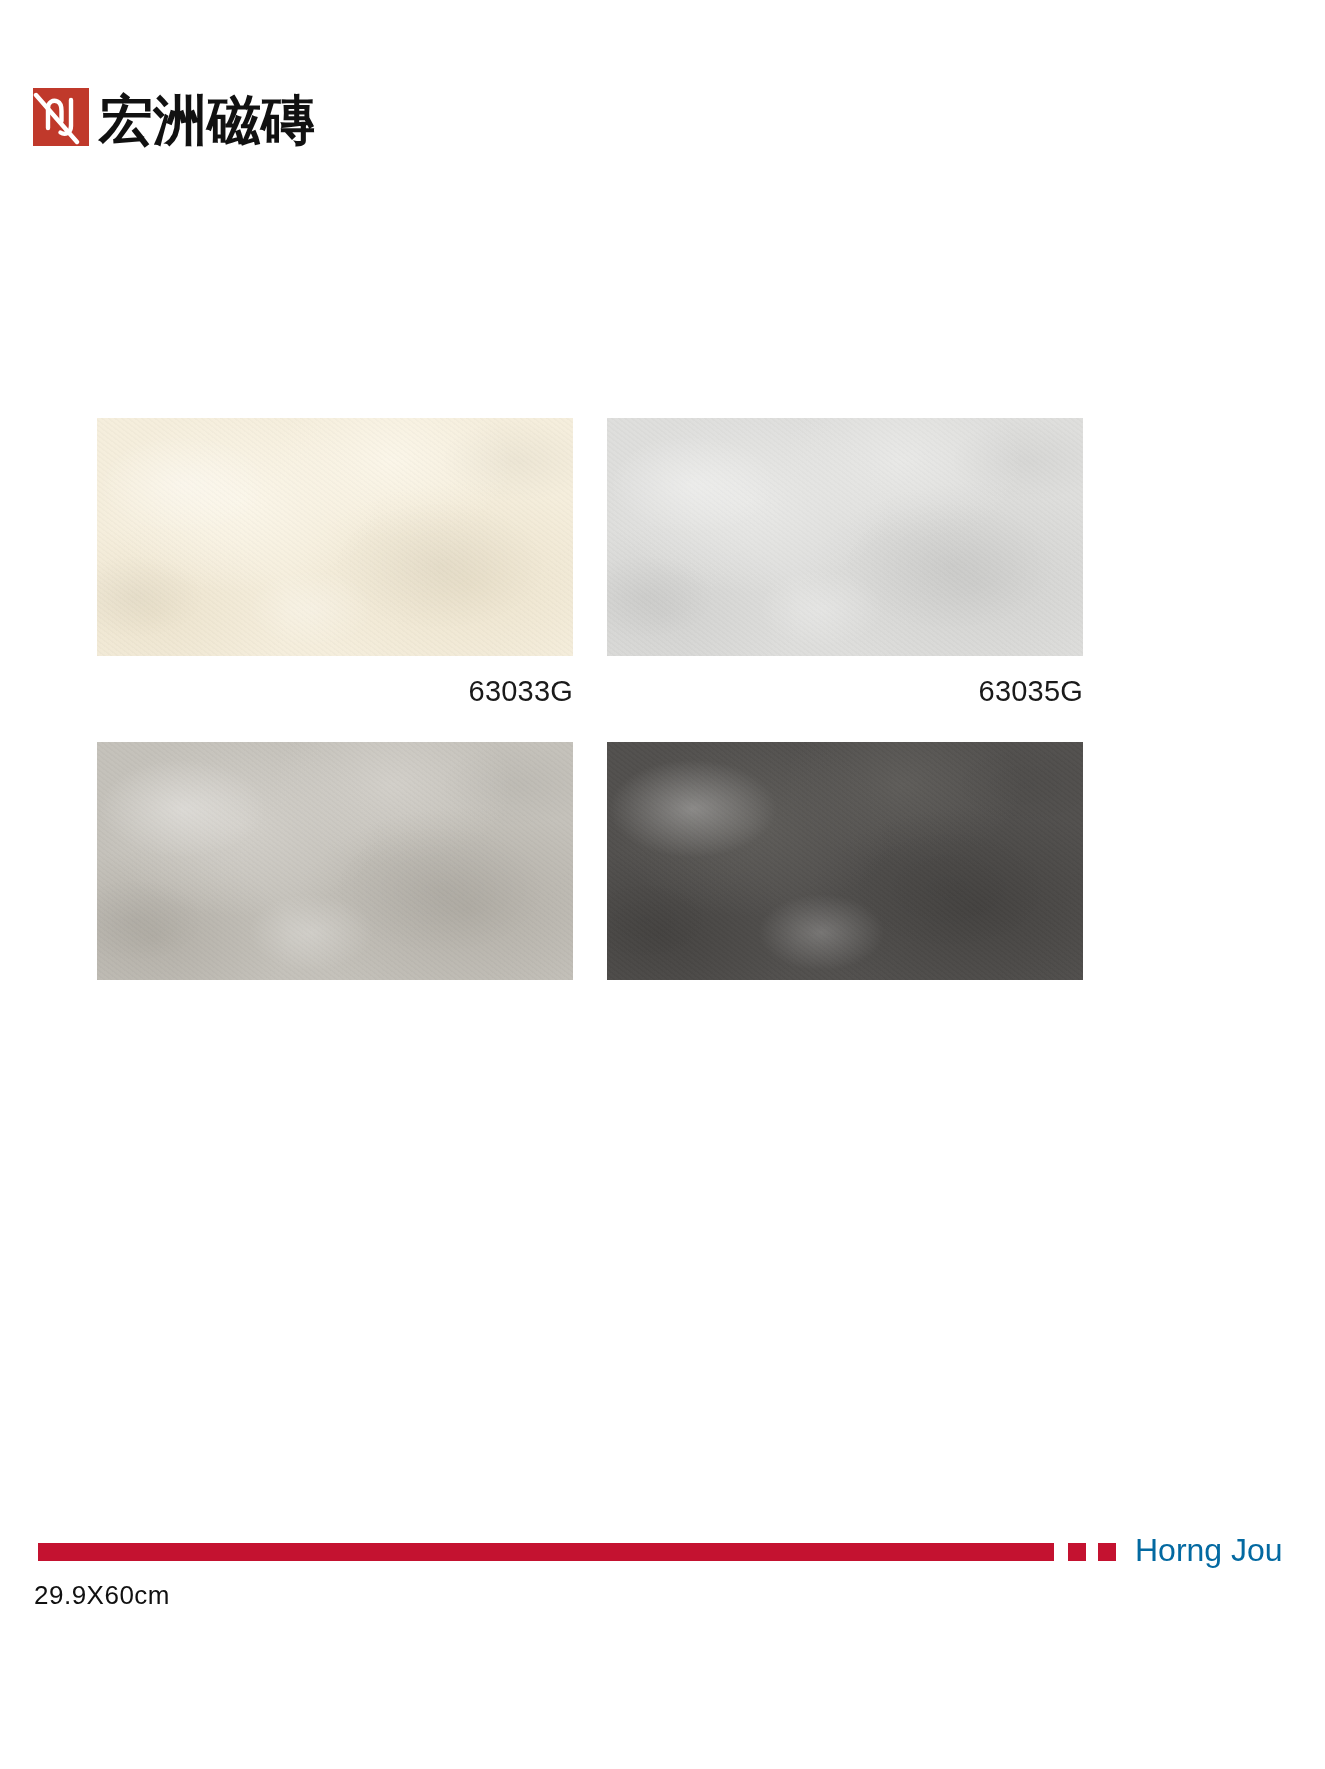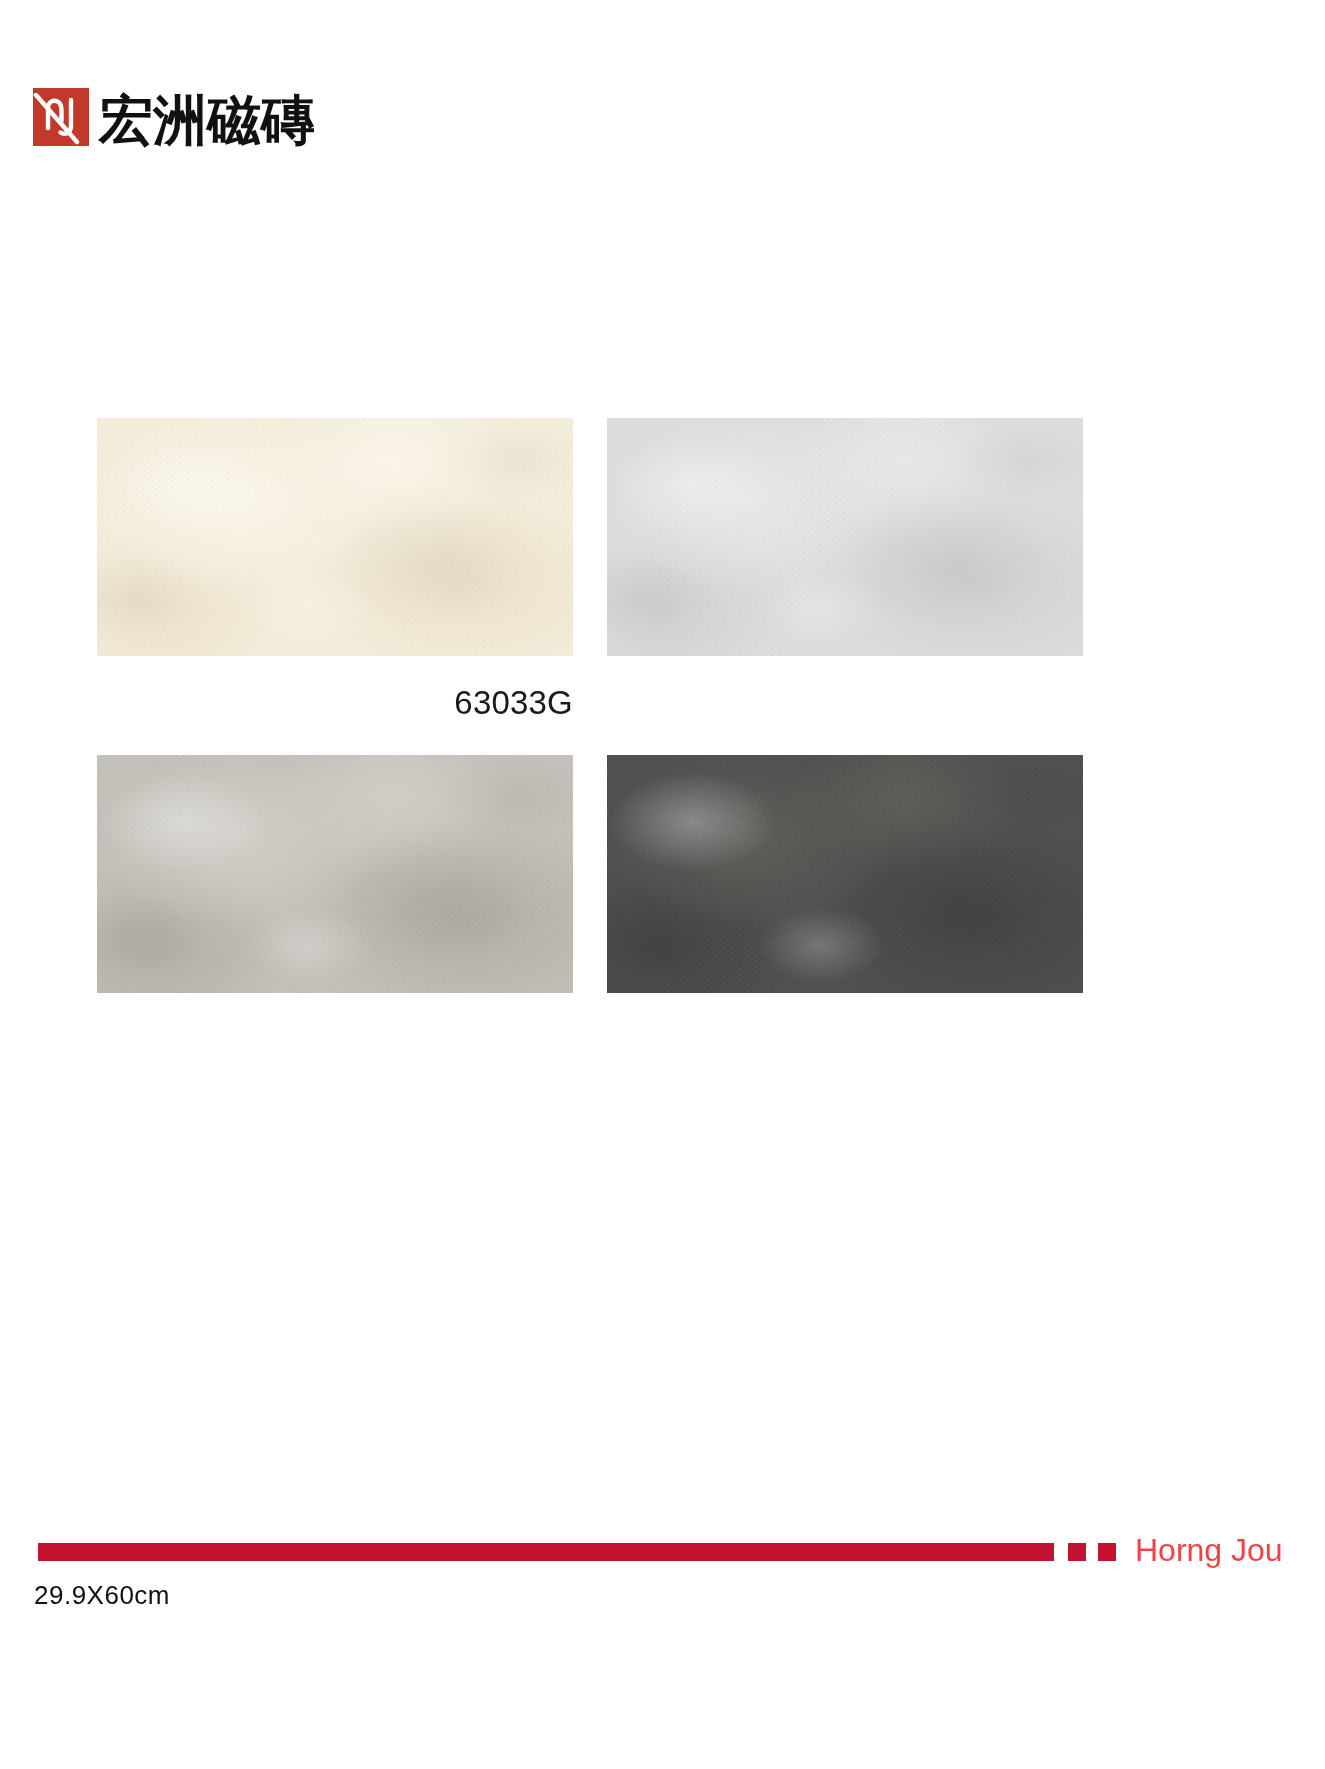--- a/index.html
+++ b/index.html
@@ -71,23 +71,23 @@
     background-image:
       radial-gradient(ellipse 120px 70px at 18% 28%, rgba(255,255,255,0.30), rgba(255,255,255,0) 70%),
       radial-gradient(ellipse 150px 90px at 72% 62%, rgba(0,0,0,0.045), rgba(0,0,0,0) 72%),
       radial-gradient(ellipse  90px 55px at 45% 80%, rgba(255,255,255,0.22), rgba(255,255,255,0) 70%),
       radial-gradient(ellipse 110px 60px at 88% 18%, rgba(0,0,0,0.035), rgba(0,0,0,0) 70%),
       radial-gradient(ellipse 100px 60px at 8% 75%, rgba(0,0,0,0.04), rgba(0,0,0,0) 70%),
       repeating-linear-gradient(37deg, rgba(0,0,0,0.020) 0px, rgba(0,0,0,0.020) 1px, rgba(255,255,255,0.016) 2px, rgba(255,255,255,0.016) 4px);
     pointer-events: none;
   }
   .tile-caption {
-    margin-top: 29px;
+    margin-top: 20px;
     text-align: right;
-    font-size: 33px;
+    font-size: 29px;
     line-height: 1.1;
     font-weight: 400;
     color: #1a1a1a;
     letter-spacing: 0.2px;
   }
 
   
   #footer {
     position: absolute;
     left: 0;
@@ -111,21 +111,21 @@
     background: #C41230;
   }
   #footer-dot-1 { left: 1068px; }
   #footer-dot-2 { left: 1098px; }
   #footer-brand-en {
     position: absolute;
     left: 1135px;
     top: -4px;
     font-size: 32px;
     line-height: 1;
-    color: #ef4444;
+    color: #0369a1;
     white-space: nowrap;
   }
   #footer-size {
     position: absolute;
     left: 34px;
     top: 44px;
     font-size: 26px;
     line-height: 1;
     color: #111111;
     letter-spacing: 0.5px;
@@ -151,20 +151,21 @@
 
 <div id="tile-grid">
 
   <div class="tile-row">
     <div class="tile-cell">
       <div class="tile-swatch" style="background-color: rgb(245, 238, 220); background-image: radial-gradient(220px 140px at 30% 35%, rgb(251, 246, 233), rgba(0, 0, 0, 0) 65%), radial-gradient(260px 150px at 78% 70%, rgb(237, 228, 206), rgba(0, 0, 0, 0) 68%), radial-gradient(180px 120px at 62% 18%, rgb(251, 246, 233), rgba(0, 0, 0, 0) 66%), radial-gradient(200px 130px at 12% 82%, rgb(237, 228, 206), rgba(0, 0, 0, 0) 68%), linear-gradient(rgb(245, 238, 220), rgb(245, 238, 220));"></div>
       <div class="tile-caption">63033G</div>
     </div>
     <div class="tile-cell">
       <div class="tile-swatch" style="background-color: rgb(222, 222, 220); background-image: radial-gradient(220px 140px at 30% 35%, rgb(233, 233, 231), rgba(0, 0, 0, 0) 65%), radial-gradient(260px 150px at 78% 70%, rgb(210, 210, 208), rgba(0, 0, 0, 0) 68%), radial-gradient(180px 120px at 62% 18%, rgb(233, 233, 231), rgba(0, 0, 0, 0) 66%), radial-gradient(200px 130px at 12% 82%, rgb(210, 210, 208), rgba(0, 0, 0, 0) 68%), linear-gradient(rgb(222, 222, 220), rgb(222, 222, 220));"></div>
+      <div class="tile-caption">63035G</div>
     </div>
   </div>
 
   <div class="tile-row">
     <div class="tile-cell">
       <div class="tile-swatch" style="background-color: rgb(196, 193, 186); background-image: radial-gradient(220px 140px at 30% 35%, rgb(210, 207, 201), rgba(0, 0, 0, 0) 65%), radial-gradient(260px 150px at 78% 70%, rgb(179, 175, 167), rgba(0, 0, 0, 0) 68%), radial-gradient(180px 120px at 62% 18%, rgb(210, 207, 201), rgba(0, 0, 0, 0) 66%), radial-gradient(200px 130px at 12% 82%, rgb(179, 175, 167), rgba(0, 0, 0, 0) 68%), linear-gradient(rgb(196, 193, 186), rgb(196, 193, 186));"></div>
     </div>
     <div class="tile-cell">
       <div class="tile-swatch" style="background-color: rgb(81, 79, 77); background-image: radial-gradient(220px 140px at 30% 35%, rgb(94, 92, 89), rgba(0, 0, 0, 0) 65%), radial-gradient(260px 150px at 78% 70%, rgb(69, 67, 65), rgba(0, 0, 0, 0) 68%), radial-gradient(180px 120px at 62% 18%, rgb(94, 92, 89), rgba(0, 0, 0, 0) 66%), radial-gradient(200px 130px at 12% 82%, rgb(69, 67, 65), rgba(0, 0, 0, 0) 68%), linear-gradient(rgb(81, 79, 77), rgb(81, 79, 77));"></div>
     </div>

